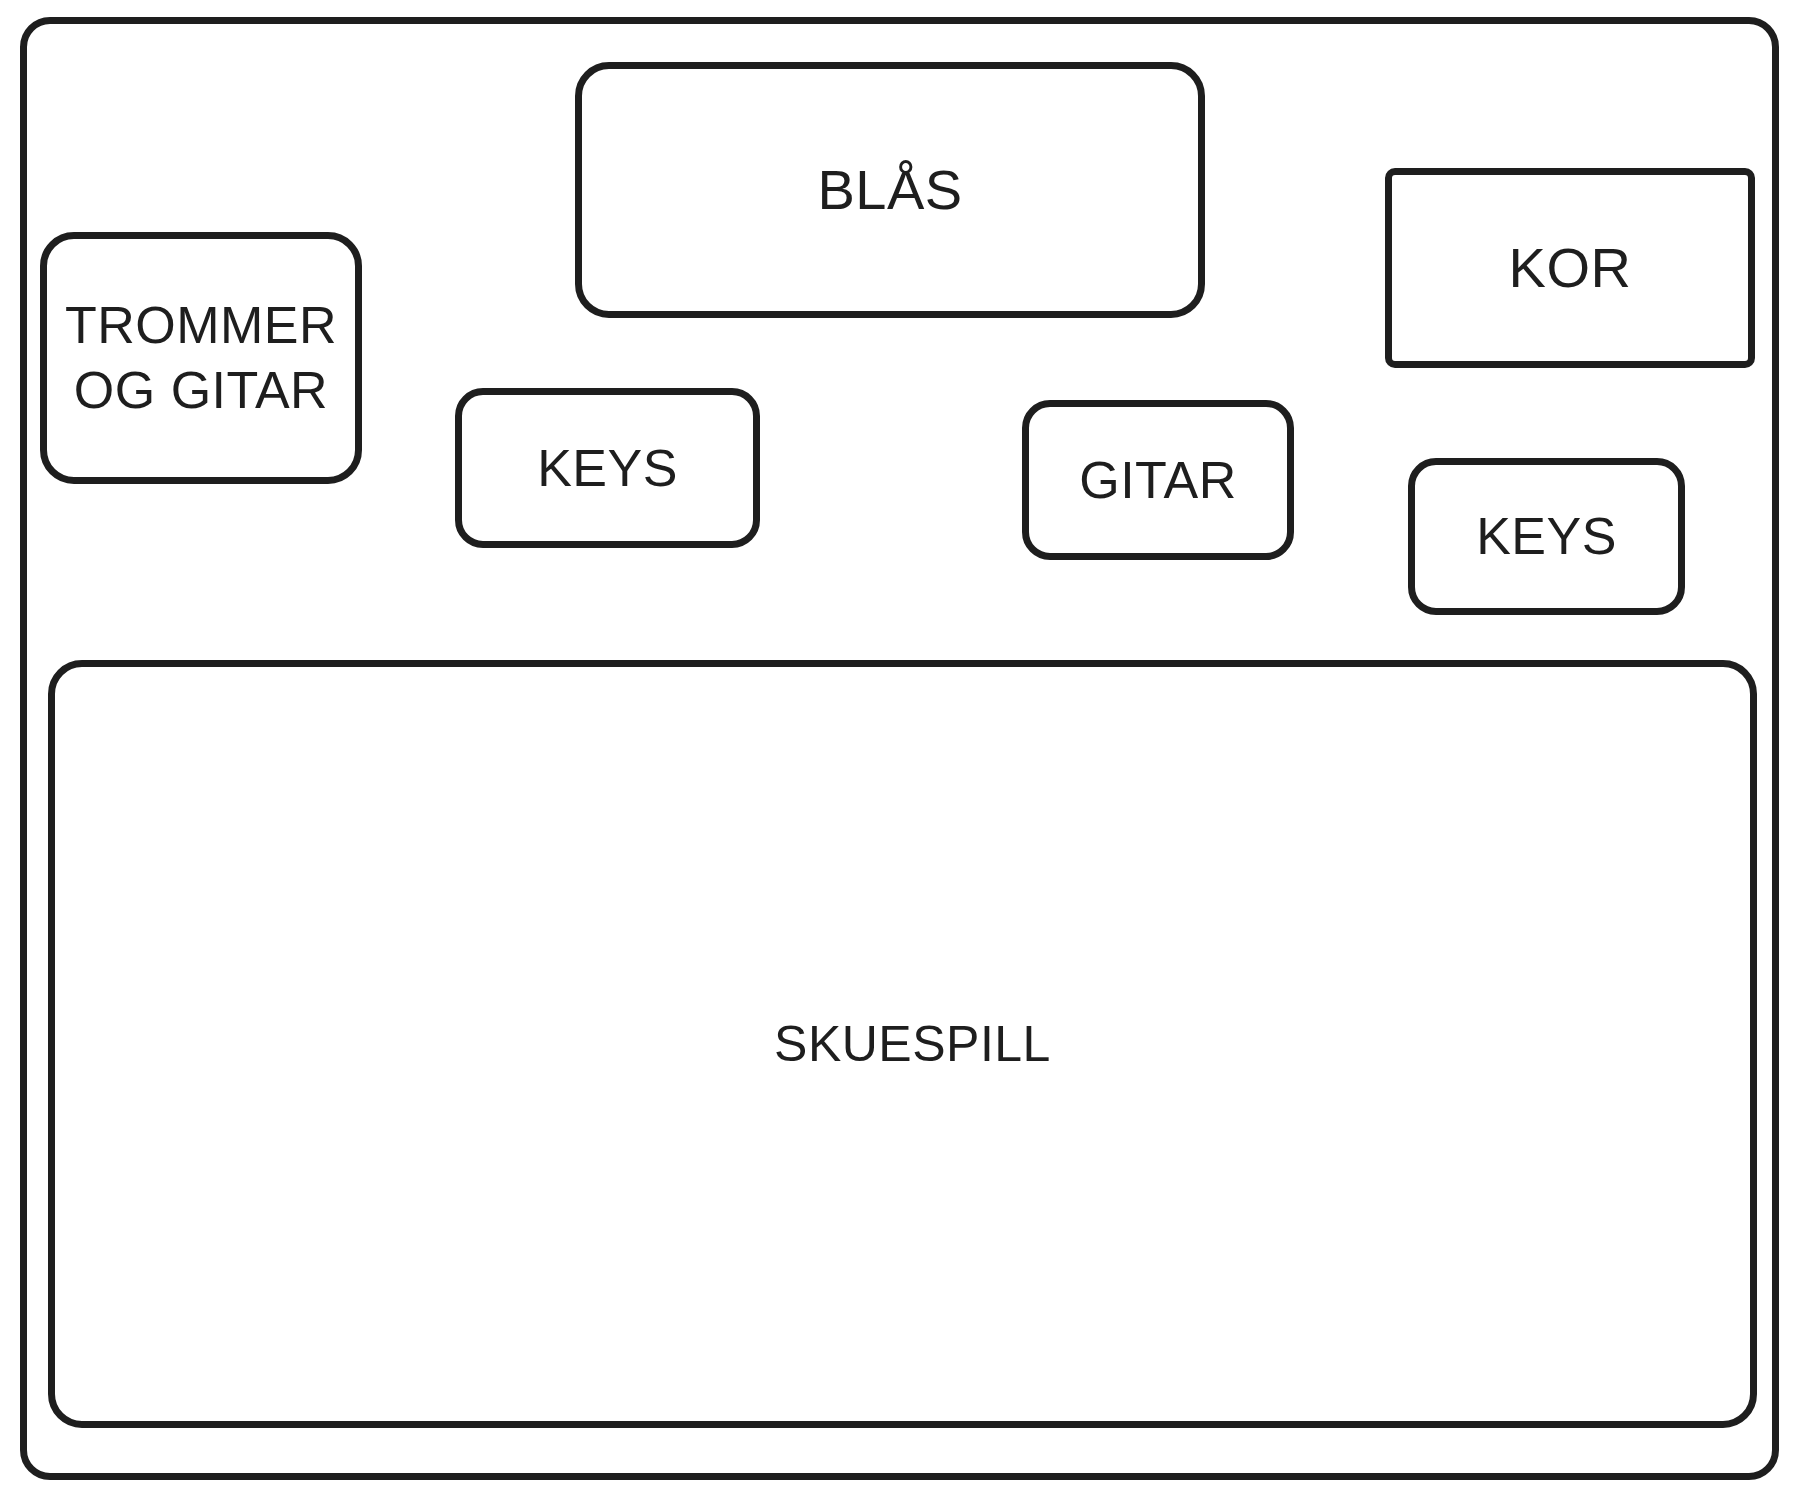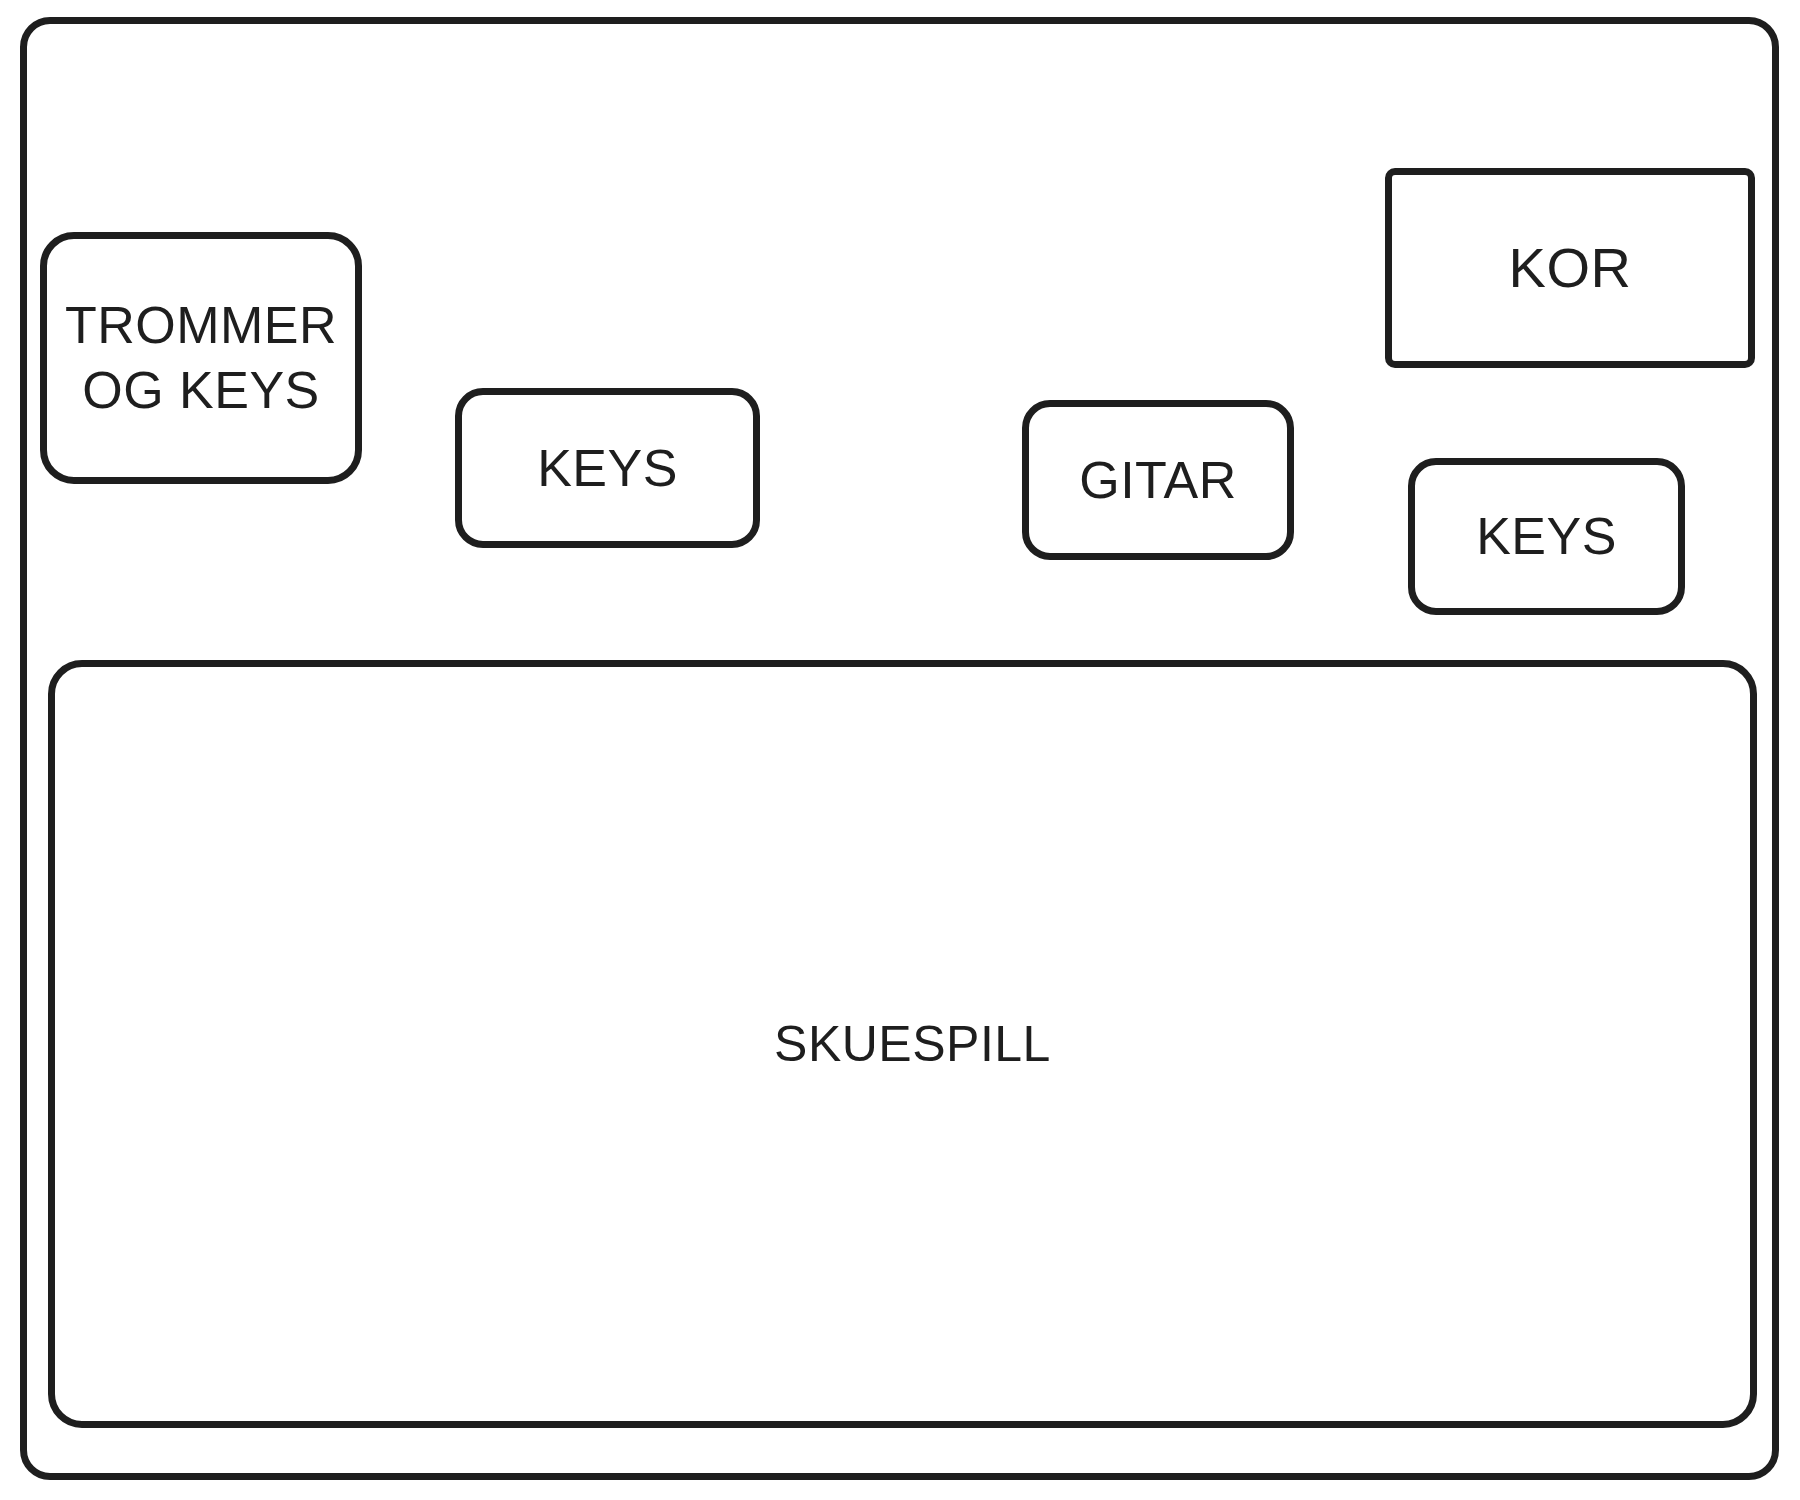--- a/index.html
+++ b/index.html
@@ -133,23 +133,26 @@
 </style>
 </head>
 <body>
 
 <div id="stage-plot">
 
   <div class="stage-outline"></div>
 
   <div class="zone zone-drums-bass">
     <span class="zone-label">TROMMER
-OG KEYS</span>
+OG GITAR</span>
   </div>
 
+  <div class="zone zone-blas">
+    <span class="zone-label">BLÅS</span>
+  </div>
 
   <div class="zone zone-kor">
     <span class="zone-label">KOR</span>
   </div>
 
   <div class="zone zone-keys-left">
     <span class="zone-label">KEYS</span>
   </div>
 
   <div class="zone zone-gitar">

